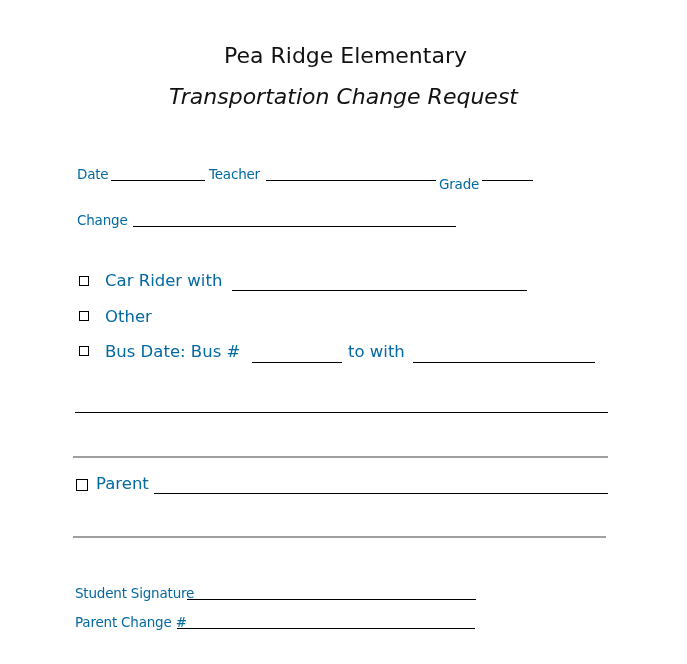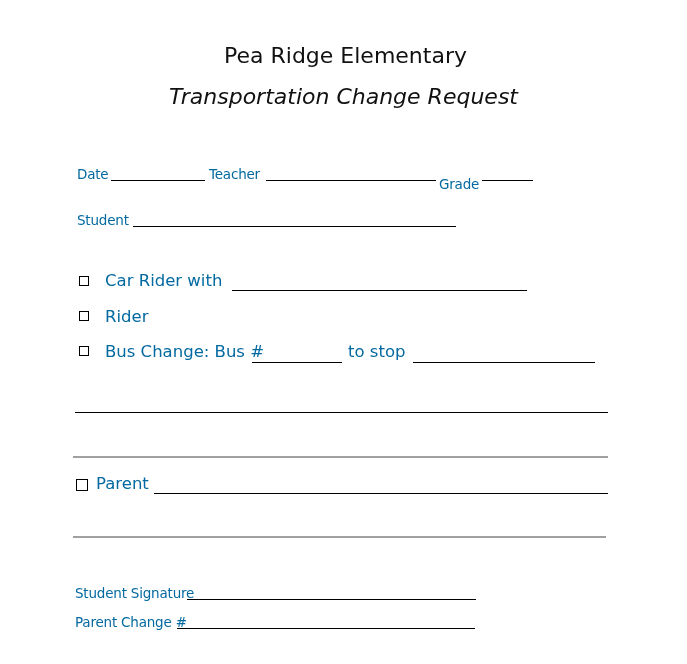--- a/index.html
+++ b/index.html
@@ -20,34 +20,34 @@
 <div class="title t1">Pea Ridge Elementary</div>
 <div class="title t2">Transportation Change Request</div>
 
 <span class="f sm" style="left:77px; top:166px;">Date</span>
 <div class="uline" style="left:111px; top:180px; width:94px;"></div>
 <span class="f sm" style="left:209px; top:166px;text-align:right;">Teacher</span>
 <div class="uline" style="left:266px; top:180px; width:170px;"></div>
 <span class="f sm" style="left:439px; top:176px;">Grade</span>
 <div class="uline" style="left:482px; top:180px; width:51px;"></div>
 
-<span class="f sm" style="left:77px; top:212px;">Student</span>
+<span class="f sm" style="left:77px; top:212px;">Change</span>
 <div class="uline" style="left:133px; top:226px; width:323px;"></div>
 
 <div class="box" style="left:79px; top:276px;"></div>
 <span class="f md" style="left:105px; top:271px;">Car Rider with</span>
 <div class="uline" style="left:232px; top:290px; width:295px;"></div>
 
 <div class="box" style="left:79px; top:311px;"></div>
-<span class="f md" style="left:105px; top:307px;">Rider</span>
+<span class="f md" style="left:105px; top:307px;">Other</span>
 
 <div class="box" style="left:79px; top:346px;"></div>
-<span class="f md" style="left:105px; top:342px;">Bus Change: Bus #</span>
+<span class="f md" style="left:105px; top:342px;">Bus Date: Bus #</span>
 <div class="uline" style="left:252px; top:362px; width:90px;"></div>
-<span class="f md" style="left:348px; top:342px;">to stop</span>
+<span class="f md" style="left:348px; top:342px;">to with</span>
 <div class="uline" style="left:413px; top:362px; width:182px;"></div>
 
 <div class="rule" style="left:75px; top:412px; width:533px; border-bottom:1.5px solid #000;"></div>
 <div class="rule" style="left:73px; top:456px; width:535px; border-bottom:2px solid #a0a0a0;"></div>
 
 <div class="box" style="left:76px; top:479px; width:12px; height:12px;"></div>
 <span class="f md" style="left:96px; top:474px;">Parent</span>
 <div class="rule" style="left:154px; top:493px; width:454px; border-bottom:1.5px solid #000;"></div>
 <div class="rule" style="left:73px; top:536px; width:533px; border-bottom:2px solid #a0a0a0;"></div>
 

